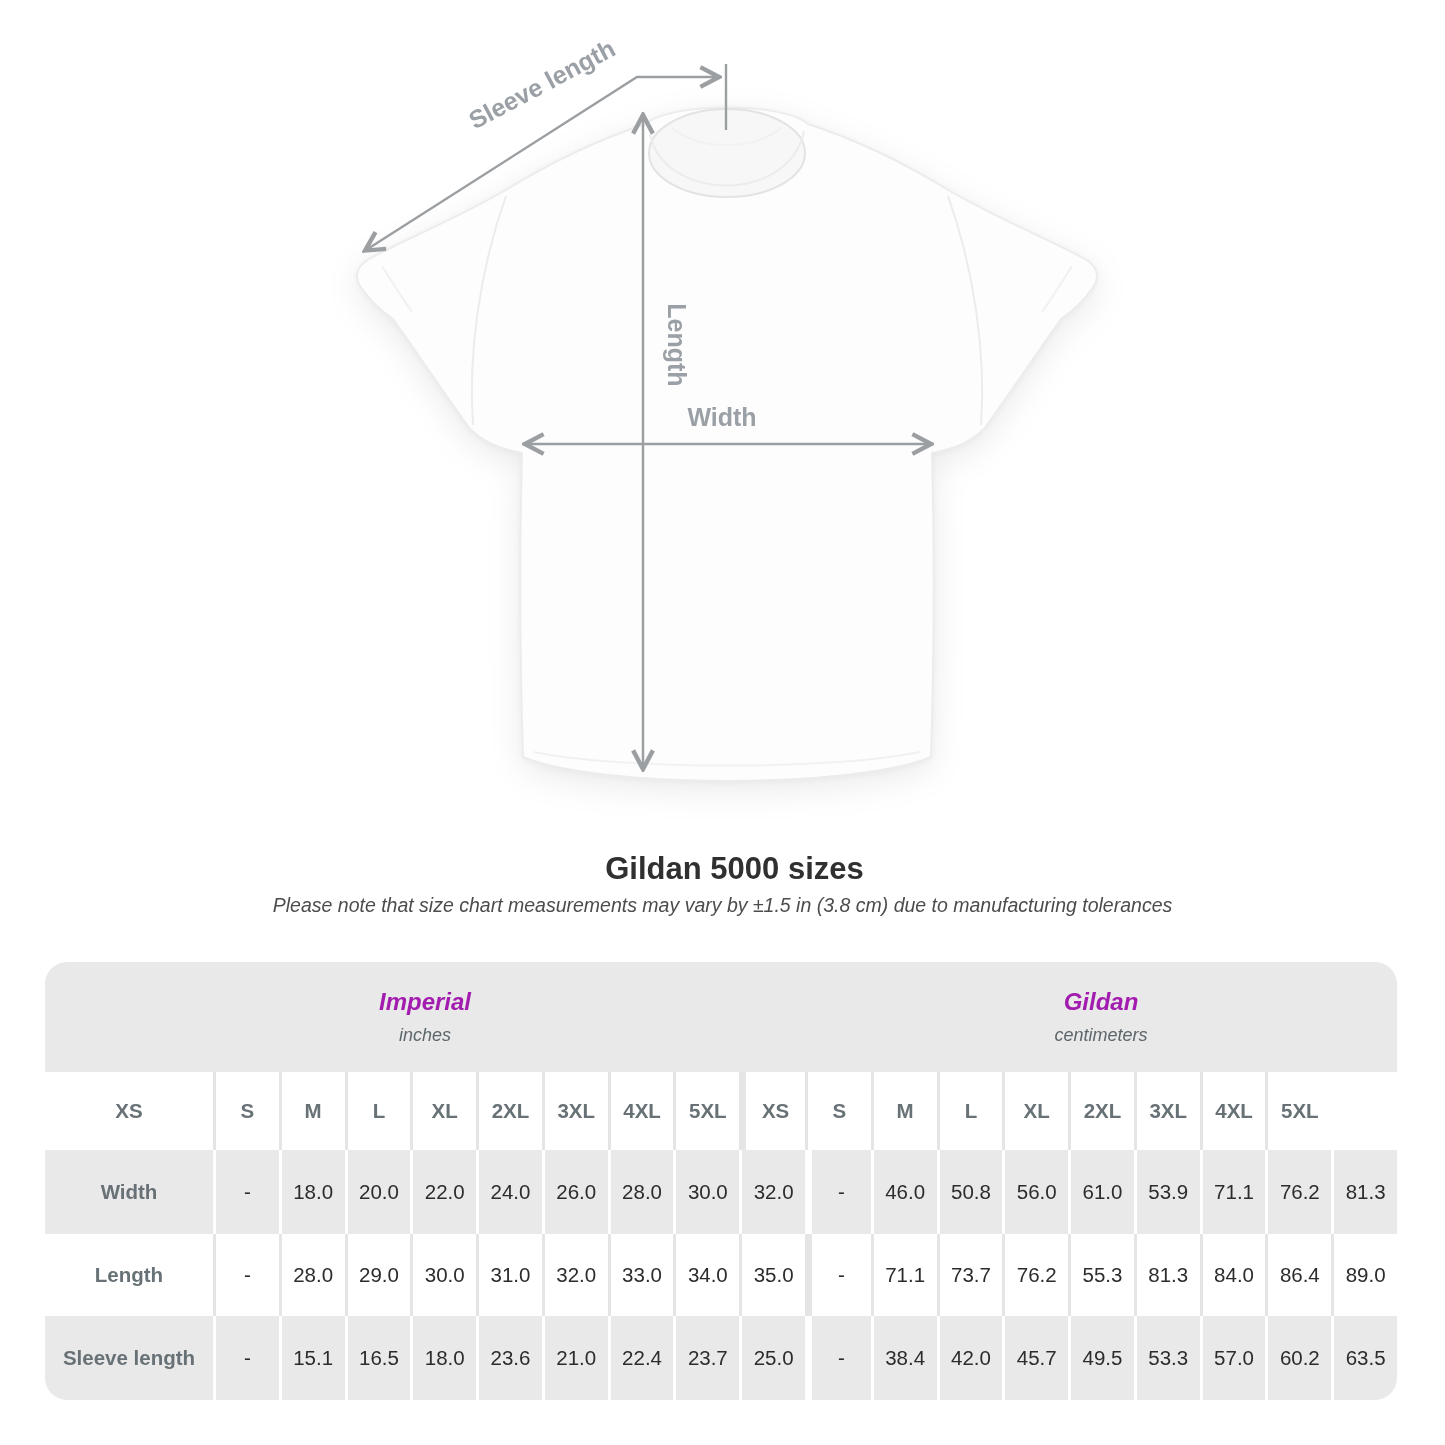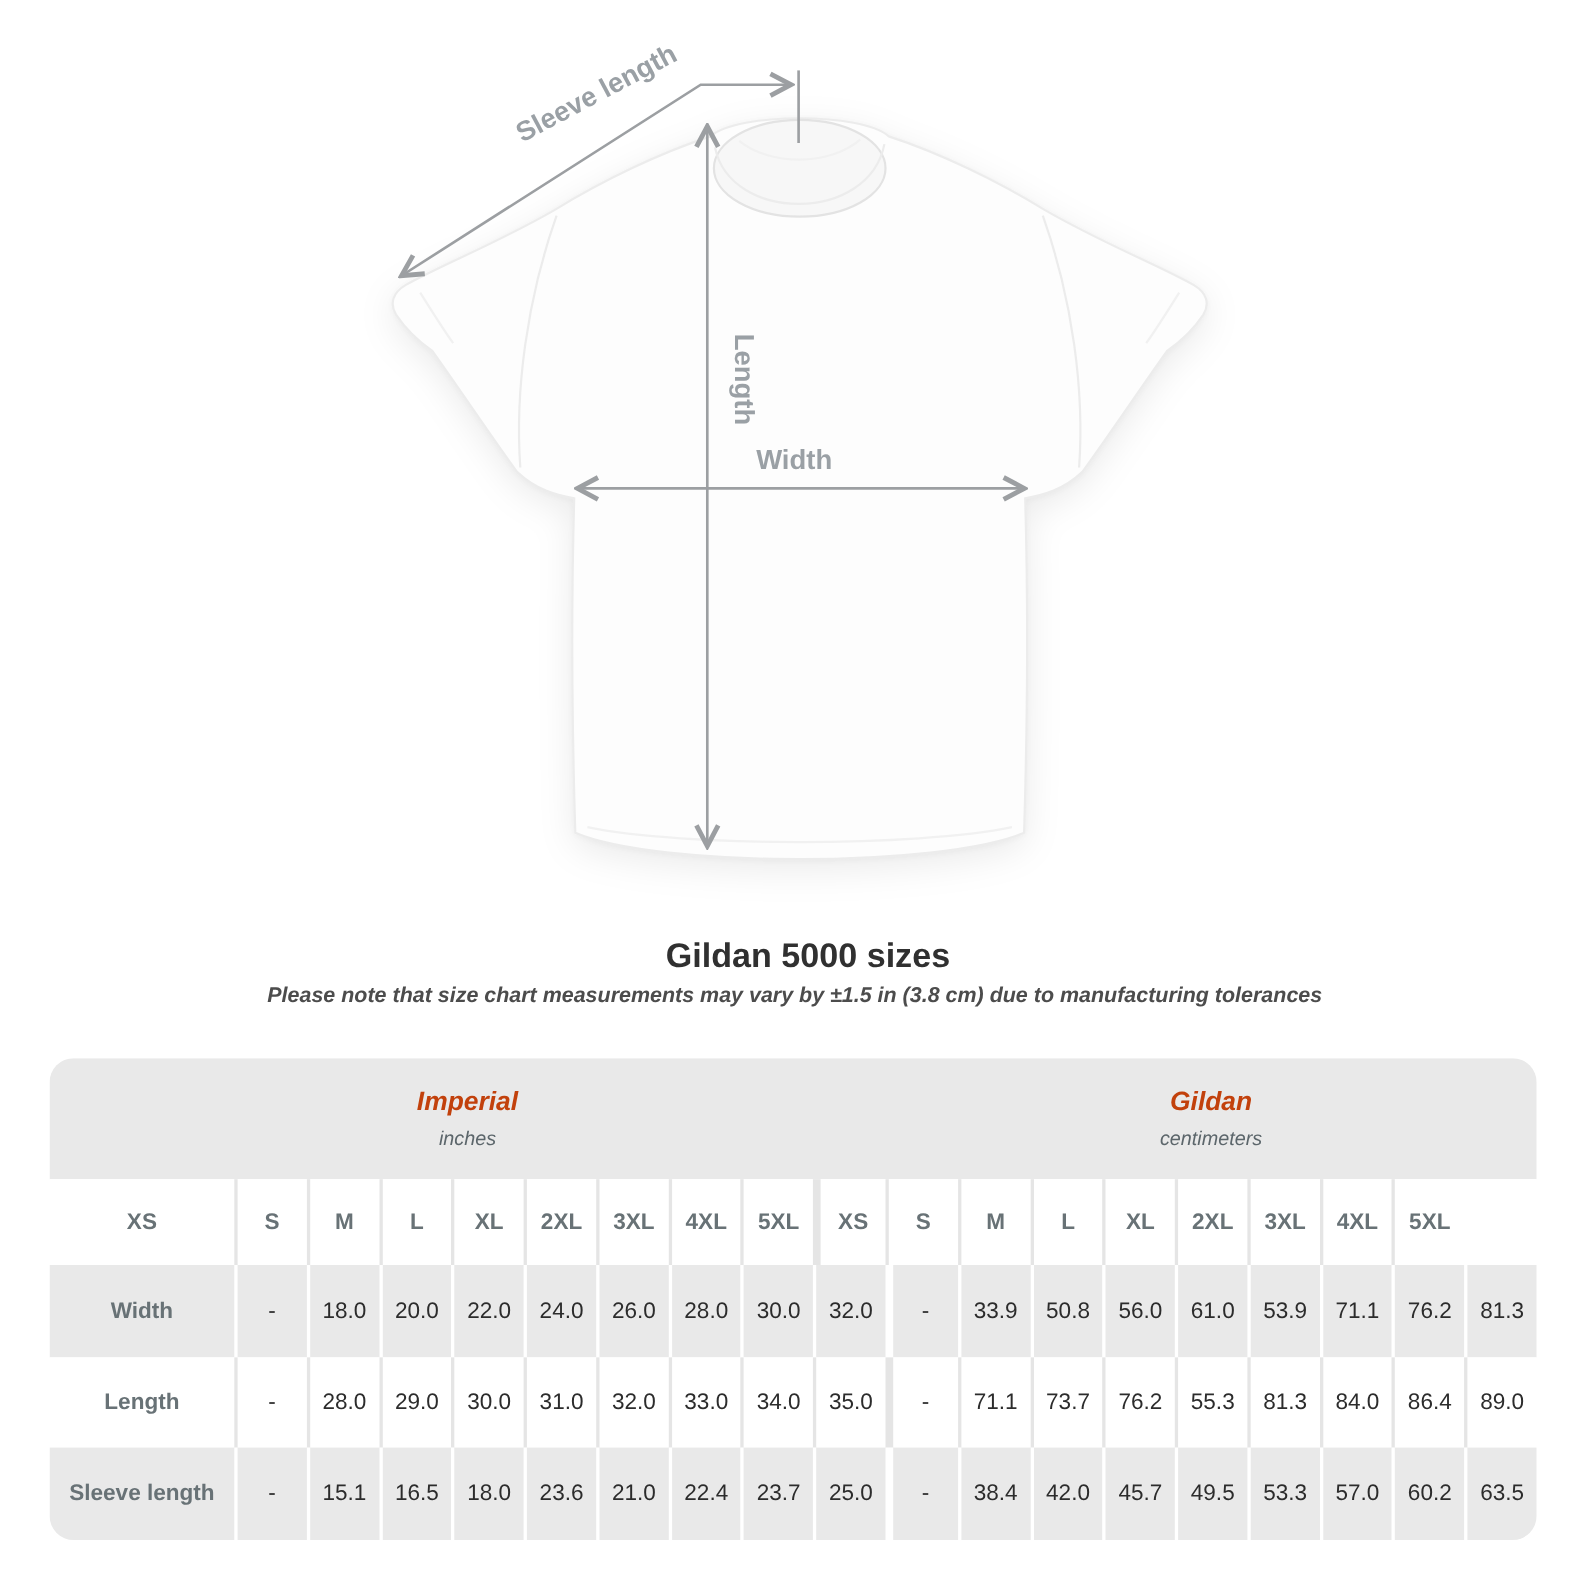--- a/index.html
+++ b/index.html
@@ -14,31 +14,31 @@
   .seam-light{fill:none;stroke:#f1f1f1;stroke-width:2;}
   .collar-open{fill:#f7f7f7;stroke:#e3e3e3;stroke-width:2;}
   .mline{stroke:#9c9fa2;stroke-width:2.4;fill:none;}
   .mlabel{fill:#9aa0a5;font-size:25px;font-weight:bold;
           font-family:"Liberation Sans","DejaVu Sans",sans-serif;}
 
   
   .page-title{position:absolute;left:0;top:851px;width:1445px;text-align:center;
               font-size:31px;font-weight:bold;color:#303030;padding-left:12px;}
   .page-subtitle{position:absolute;left:0;top:894px;width:1445px;text-align:center;
-              font-size:19.5px;font-style:italic;color:#4c4c4c;font-weight:bold;}
+              font-size:19.5px;font-style:italic;color:#4c4c4c;}
 
   
   .size-table{position:absolute;left:45px;top:962px;width:1352px;
               border-radius:22px;overflow:hidden;}
   .trow{display:grid;grid-template-columns:168px repeat(18,1fr);}
   .band{background:#e9e9e9;height:110px;}
   .band-cell{display:flex;flex-direction:column;align-items:center;justify-content:center;gap:9px;}
   .band-cell.imperial{grid-column:1/11;}
   .band-cell.metric{grid-column:11/20;}
-  .band-name{font-size:24px;font-weight:bold;font-style:italic;color:#c2410c;}
+  .band-name{font-size:24px;font-weight:bold;font-style:italic;color:#a21caf;}
   .band-unit{font-size:18px;font-style:italic;color:#5c666b;}
 
   .header{height:78px;background:#ffffff;}
   .r-gray{background:#e9e9e9;}
   .r-white{background:#ffffff;}
   .h84{height:84px;} .h82{height:82px;}
 
   .cell{display:flex;align-items:center;justify-content:center;
         font-size:20.5px;color:#2c2c2c;}
   .cell.lbl,.cell.hdr{font-weight:bold;color:#68727 6;}
@@ -140,21 +140,21 @@
       <div class="cell val">-</div>
       <div class="cell val">18.0</div>
       <div class="cell val">20.0</div>
       <div class="cell val">22.0</div>
       <div class="cell val">24.0</div>
       <div class="cell val">26.0</div>
       <div class="cell val">28.0</div>
       <div class="cell val">30.0</div>
       <div class="cell val">32.0</div>
       <div class="cell val half">-</div>
-      <div class="cell val">33.9</div>
+      <div class="cell val">46.0</div>
       <div class="cell val">50.8</div>
       <div class="cell val">56.0</div>
       <div class="cell val">61.0</div>
       <div class="cell val">53.9</div>
       <div class="cell val">71.1</div>
       <div class="cell val">76.2</div>
       <div class="cell val">81.3</div>
     </div>
   <div class="trow r-white h82" id="row-1">
       <div class="cell lbl">Length</div>

